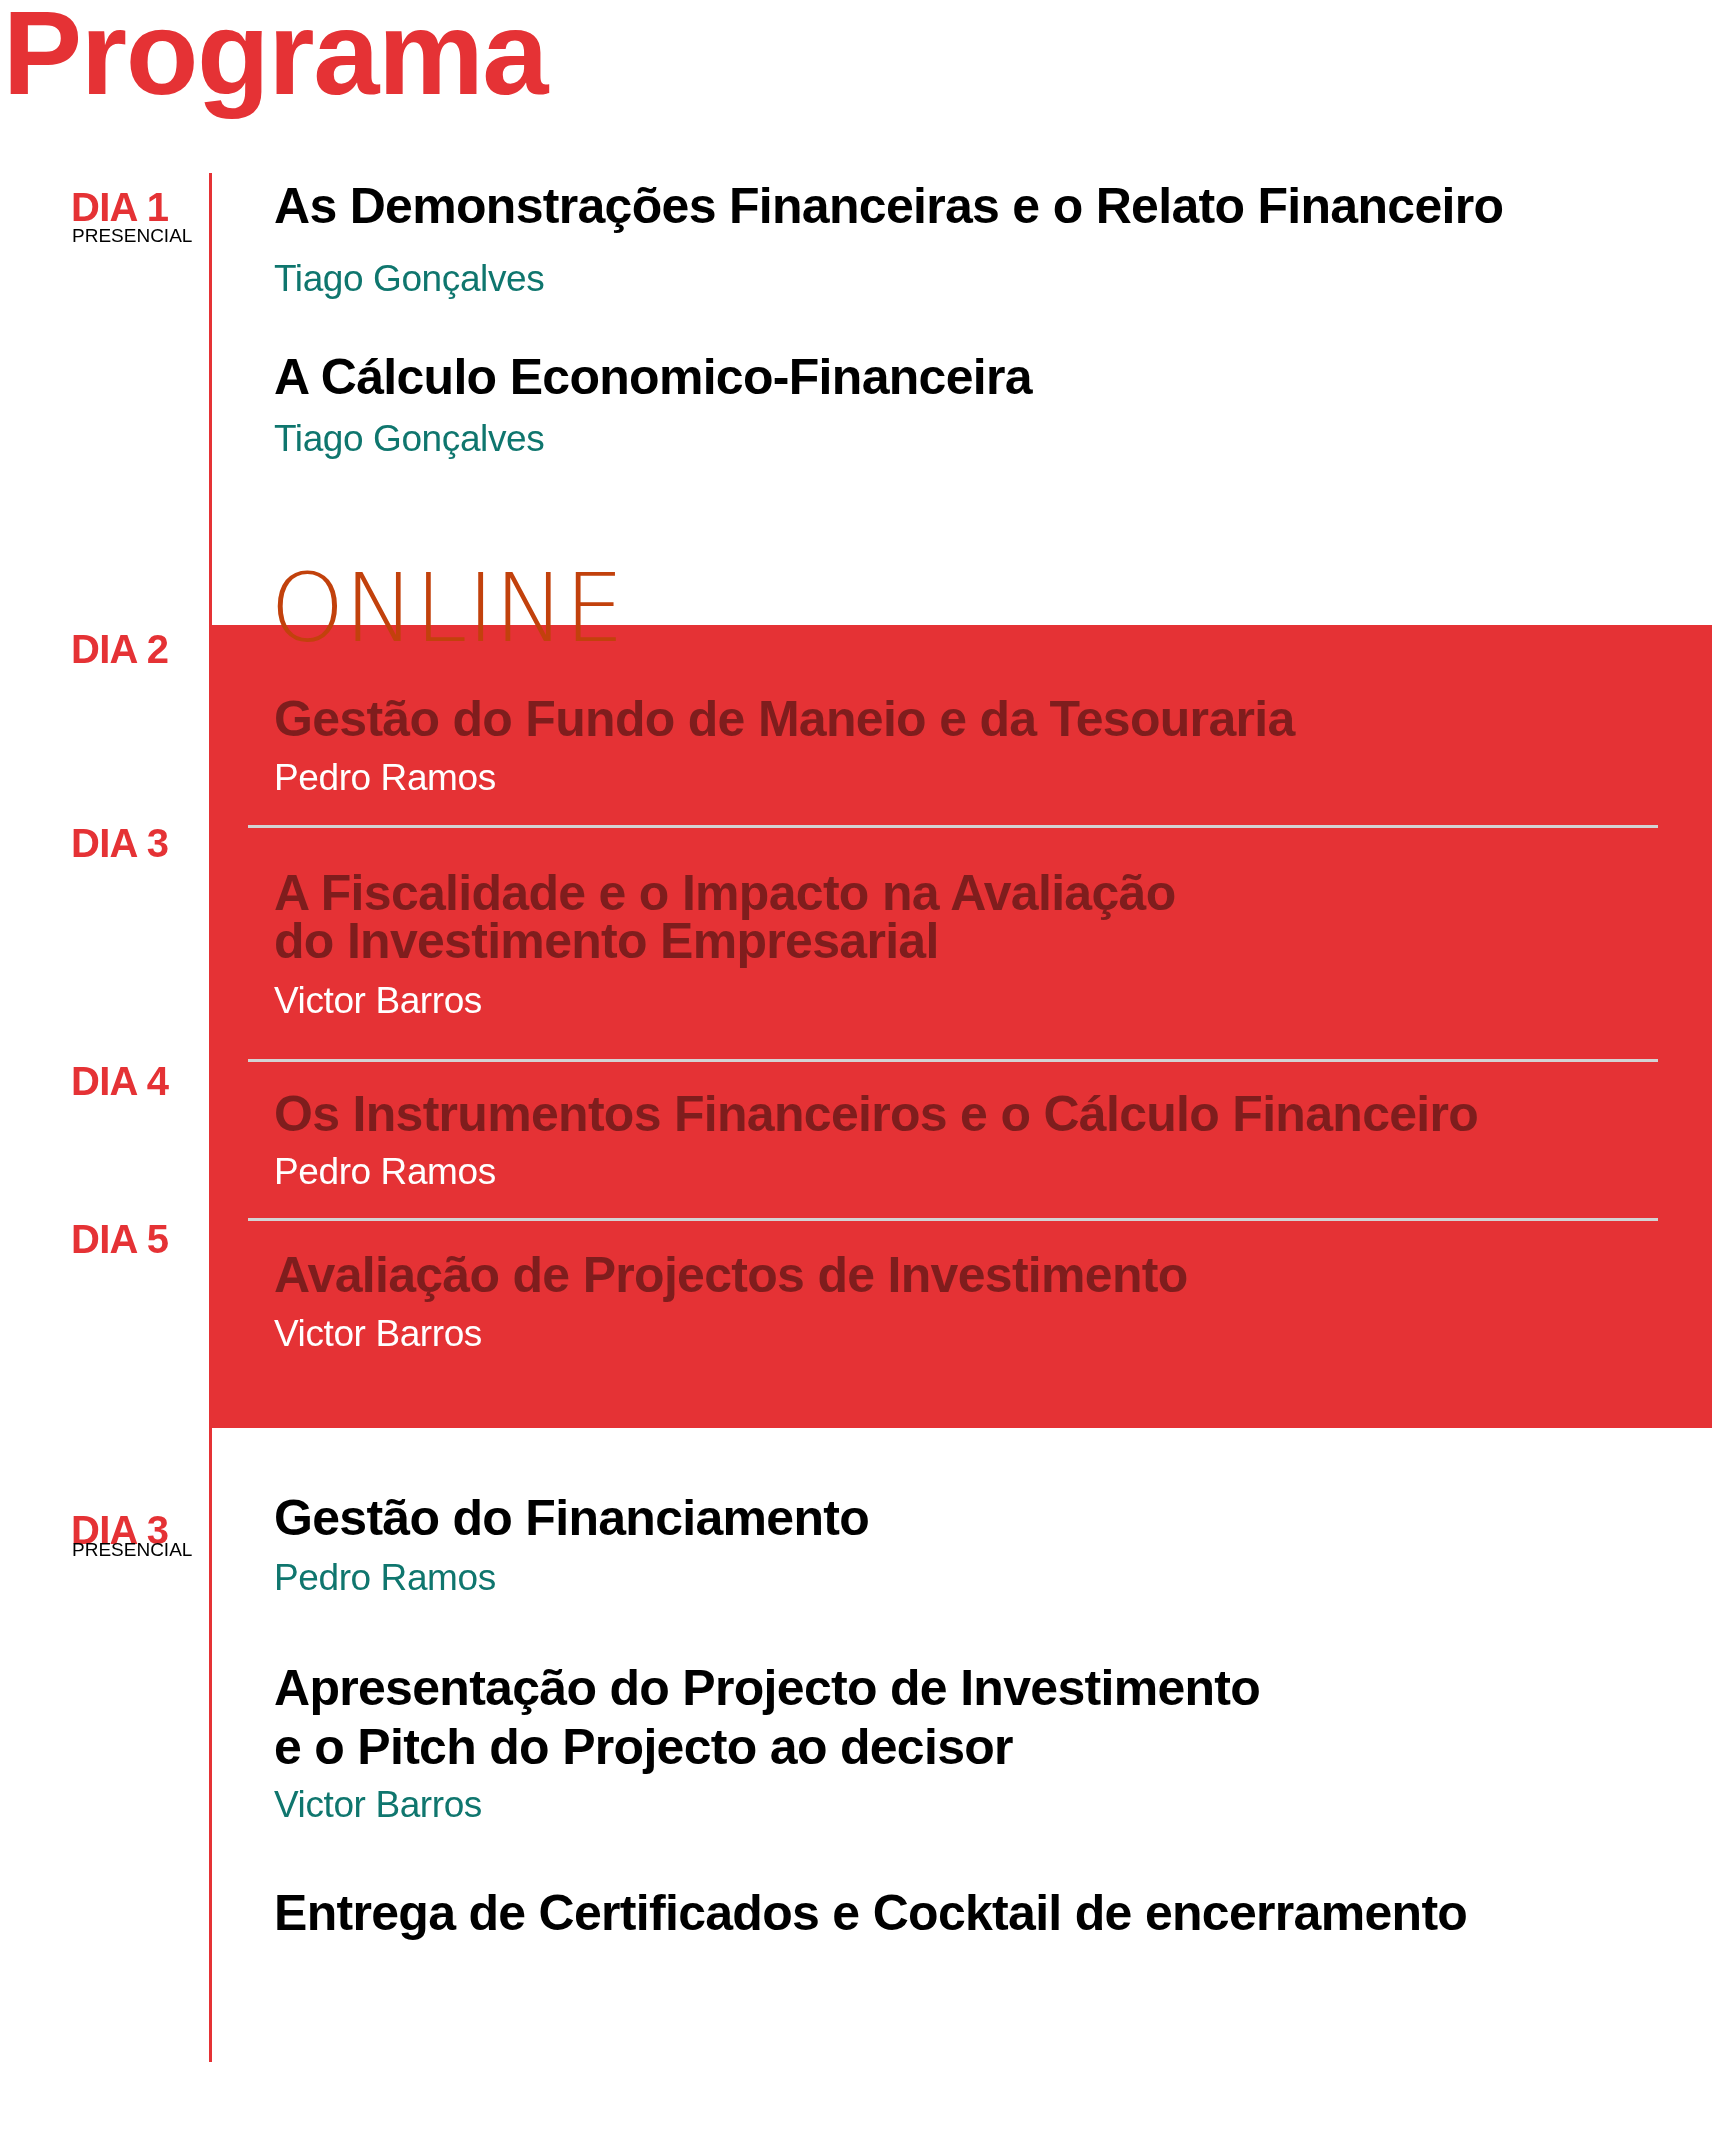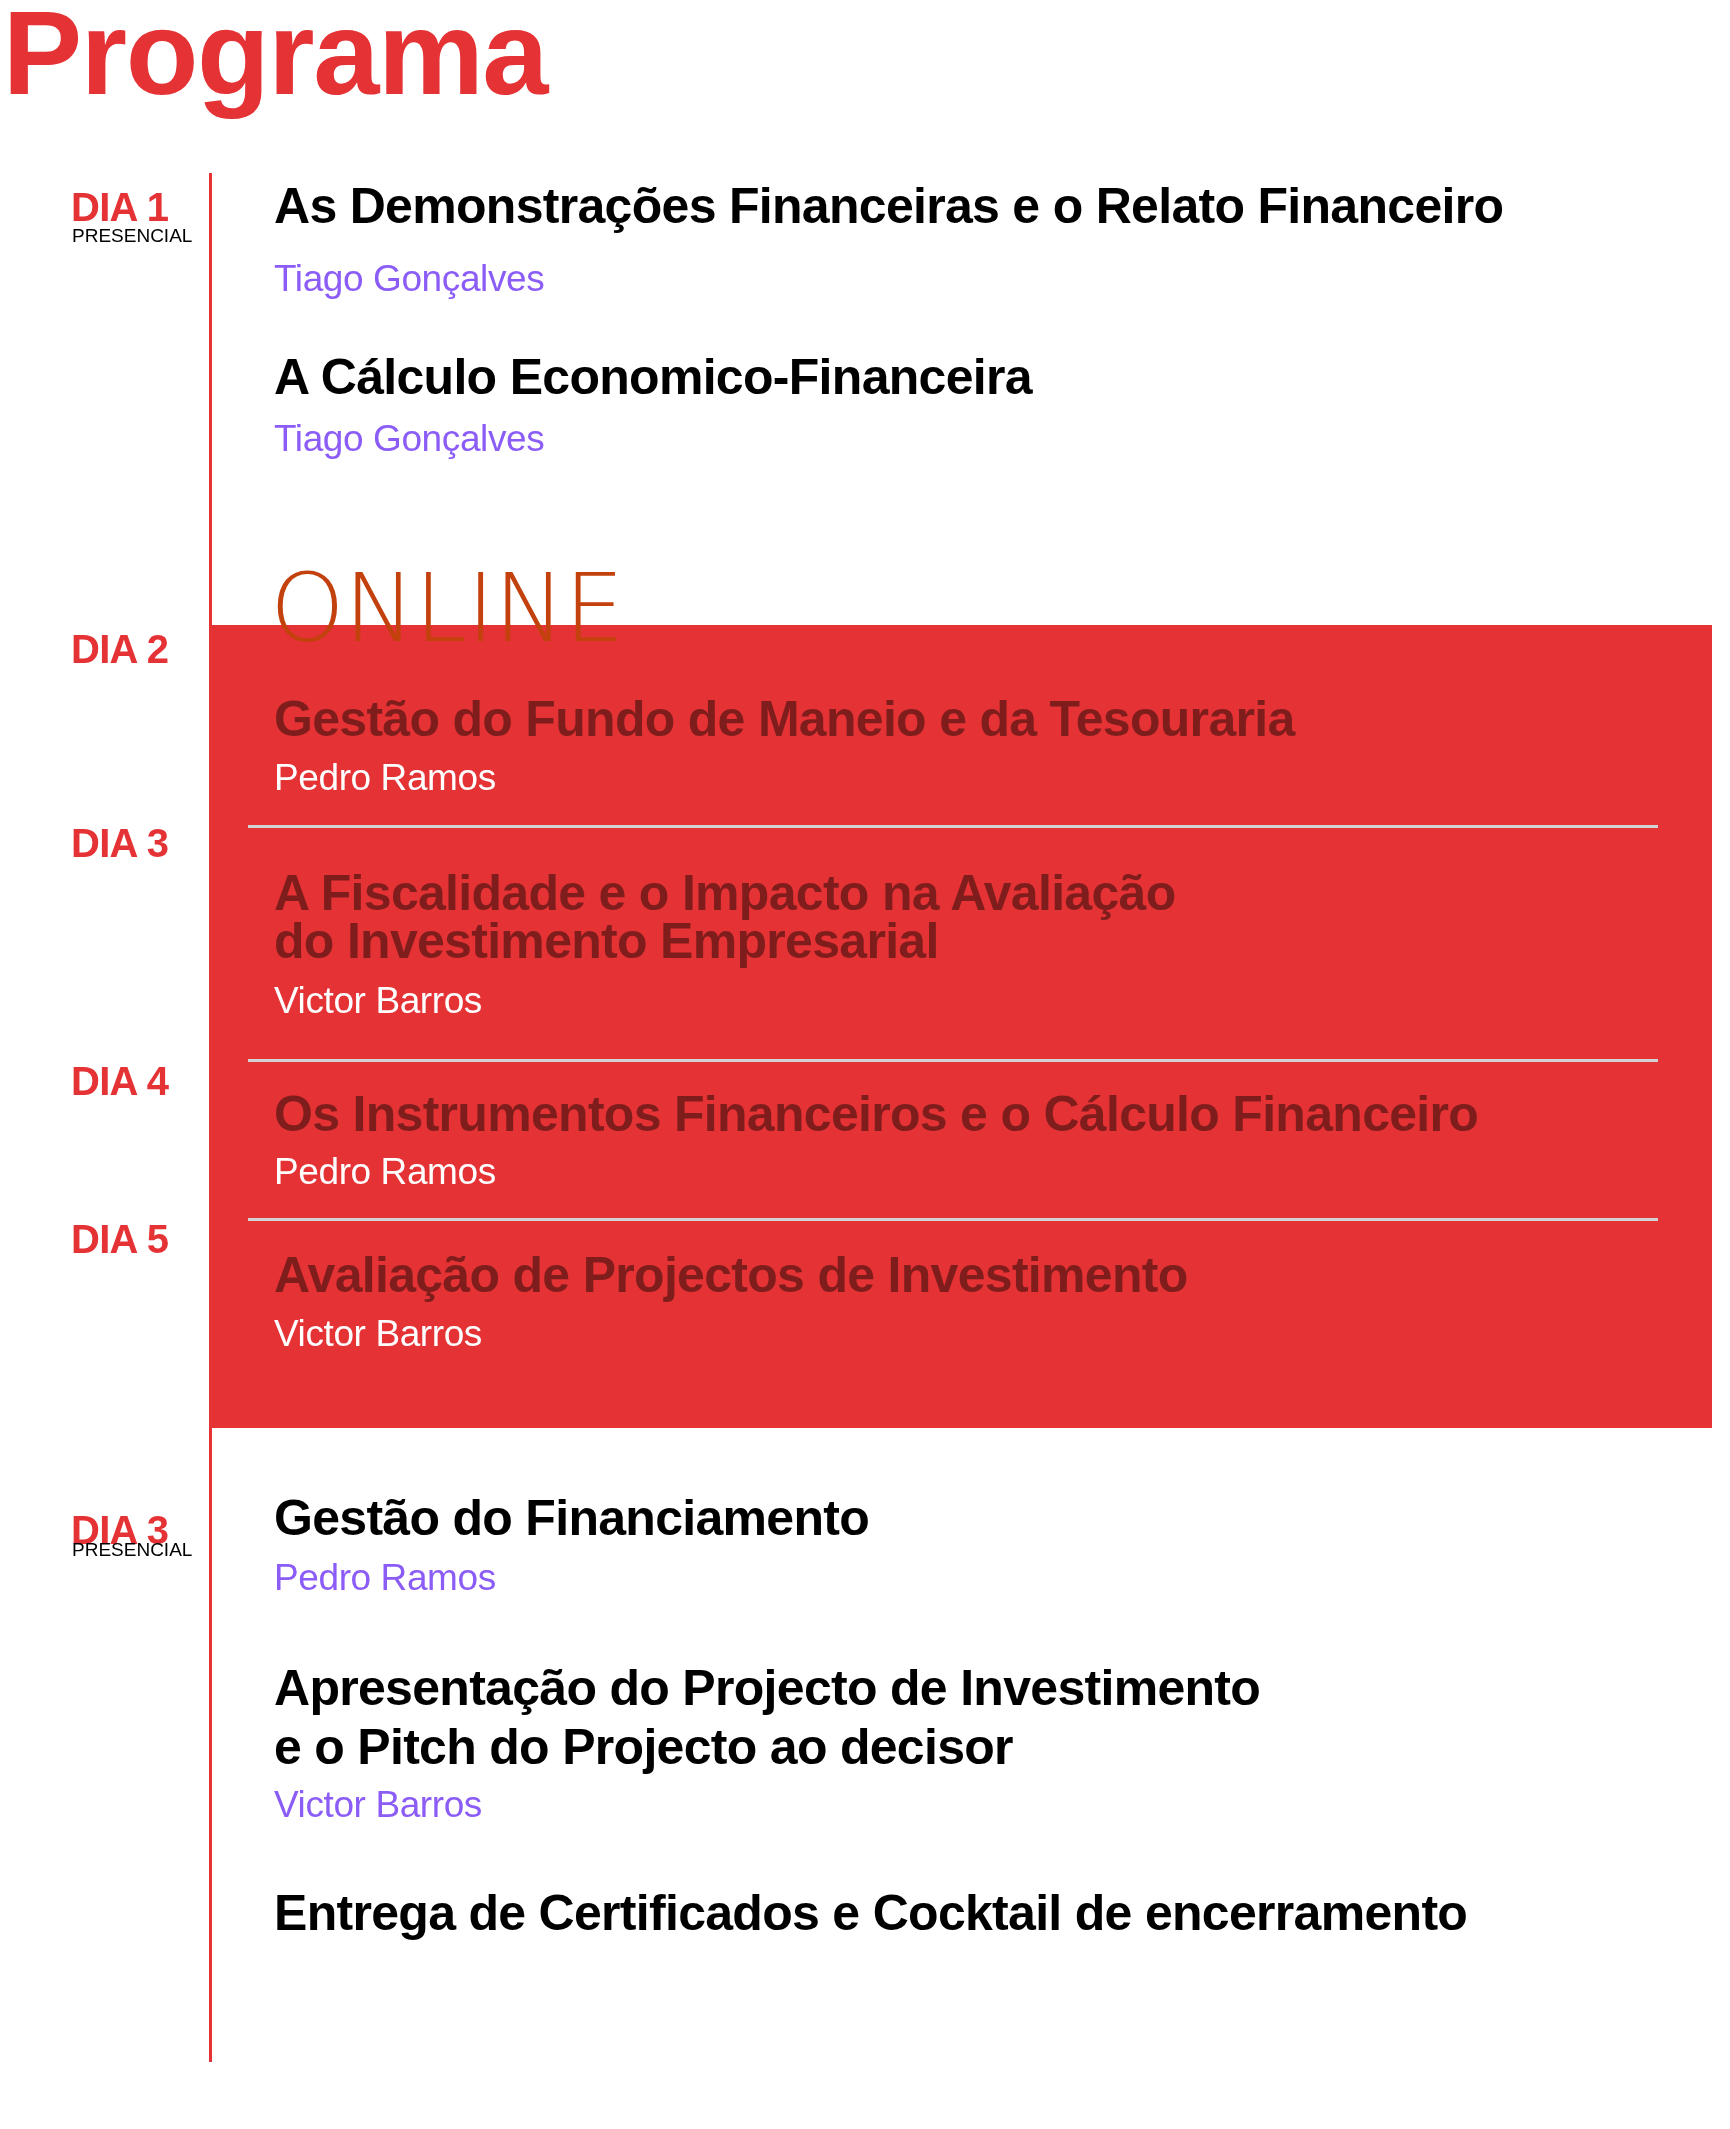--- a/index.html
+++ b/index.html
@@ -8,21 +8,21 @@
   .abs { position:absolute; white-space:nowrap; }
   .page-title { left:2.8px; top:-7px; font-size:119px; font-weight:700; color:#E53235; letter-spacing:-1.4px; line-height:1; }
   .timeline-line { left:209px; top:173px; width:2.8px; height:1889px; background:#E53235; }
   .online-box { left:209px; top:625px; width:1503px; height:803px; background:#E53235; }
   .online-label { left:270px; top:561px; font-size:95px; font-weight:300; color:#c2410c; line-height:1; letter-spacing:-0.7px;
                   -webkit-text-stroke:0; font-family:"DejaVu Sans", sans-serif; }
   .day { left:71px; font-size:40px; font-weight:700; color:#E53235; line-height:1; letter-spacing:-0.7px; }
   .mode { left:72px; font-size:19px; font-weight:400; color:#000; line-height:1;text-align:center; }
   .title { left:274px; font-size:50px; font-weight:700; line-height:58px; letter-spacing:-0.7px; }
   .title.white { color:#7f1d1d; }
-  .speaker { left:274px; font-size:37px; font-weight:400; line-height:1; color:#8b5cf6; letter-spacing:-0.4px; }
+  .speaker { left:274px; font-size:37px; font-weight:400; line-height:1; color:#0f766e; letter-spacing:-0.4px; }
   .speaker.white { color:#ffffff; }
   .sep { left:248px; width:1410px; height:2.8px; background:#D3D3D3; }
 </style>
 </head>
 <body>
 
 <div class="abs page-title">Programa</div>
 
 <div class="abs timeline-line"></div>
 <div class="abs online-box"></div>

